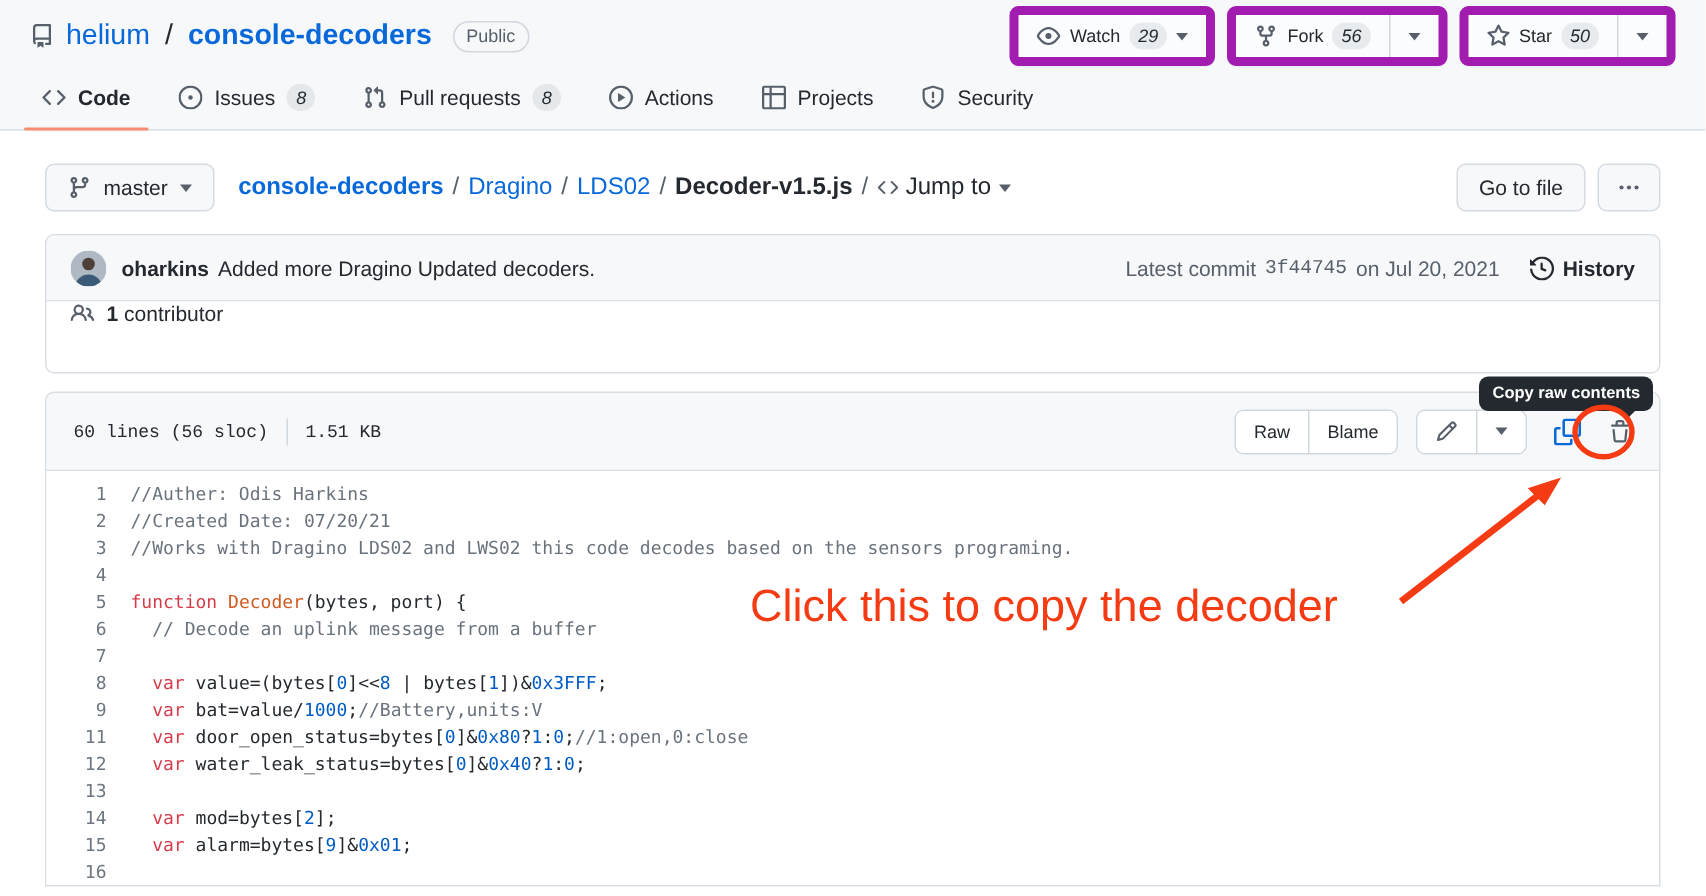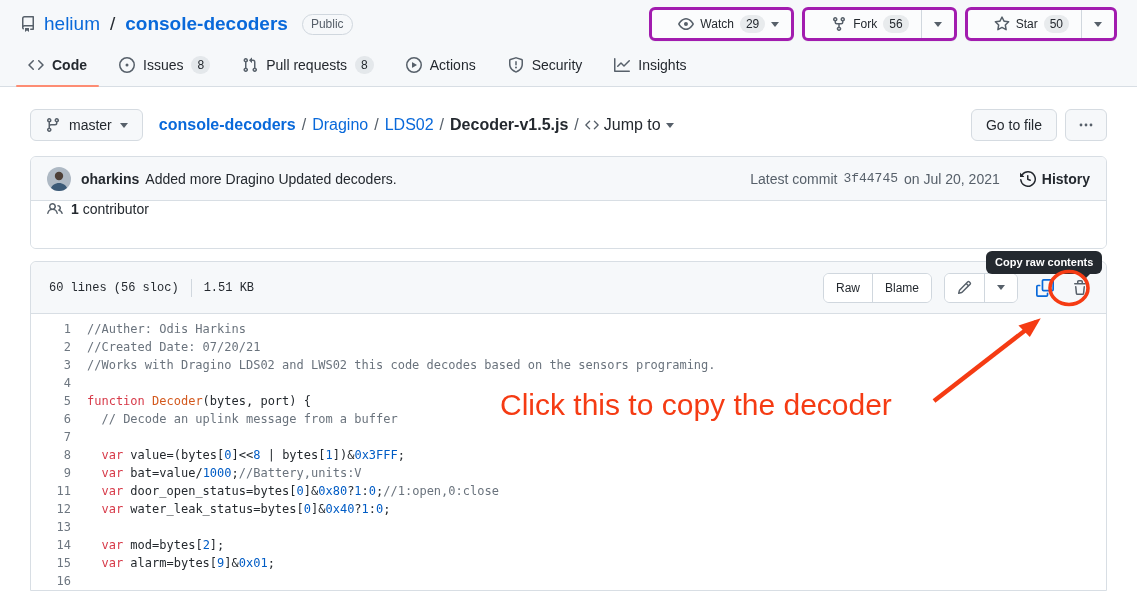--- a/index.html
+++ b/index.html
@@ -24,30 +24,30 @@
   .repo-name { font-weight: 700; }
   .badge-public {
     font-size: 12px; color: #57606a; border: 1px solid #d0d7de;
     border-radius: 2em; padding: 1px 8px; margin-left: 6px; font-weight: 500;
     background: transparent; line-height: 17px;
   }
   .icon-gray { color: #57606a; flex: none; }
   svg { display: block; }
 
   .header-actions { display: flex; gap: 8px; }
-  .btn-group { display: flex; border: 3px solid #a21caf; border-radius: 6px; background: #fbfcfd; overflow: hidden; box-shadow: 0 1px 0 rgba(31,35,40,.04); padding-left: 14px; }
+  .btn-group { display: flex; border: 6px solid #a21caf; border-radius: 6px; background: #fbfcfd; overflow: hidden; box-shadow: 0 1px 0 rgba(31,35,40,.04); }
   .btn-seg {
     display: flex; align-items: center; gap: 6px; padding: 4px 12px;
     font-size: 12px; font-weight: 500; color: #24292f; background: transparent;
     border: none; cursor: pointer; height: 28px;
   }
   .btn-seg + .btn-seg { border-left: 1px solid #d0d7de; }
   .counter {
     background: rgba(175,184,193,.25); border-radius: 2em; font-size: 12px;
-    padding: 0 6px; line-height: 18px; height: 18px; font-weight: 500;
+    padding: 0 6px; line-height: 18px; height: 18px; font-weight: 500; font-style: italic;
   }
   .caret-down {
     width: 0; height: 0; border-left: 4px solid transparent;
     border-right: 4px solid transparent; border-top: 5px solid #57606a;
     display: inline-block;
   }
 
   
   .gh-tabs { display: flex; padding: 0 12px; }
   .tab {
@@ -239,32 +239,32 @@
         <span class="icon-gray">
             <svg width="16" height="16" viewBox="0 0 16 16" fill="currentColor">
               <path d="M8 0a8 8 0 1 1 0 16A8 8 0 0 1 8 0ZM1.5 8a6.5 6.5 0 1 0 13 0 6.5 6.5 0 0 0-13 0Zm4.879-2.773 4.264 2.559a.25.25 0 0 1 0 .428l-4.264 2.559A.25.25 0 0 1 6 10.559V5.442a.25.25 0 0 1 .379-.215Z"></path>
             </svg>
           </span>
         <span>Actions</span>
       </div>
       <div class="tab">
         <span class="icon-gray">
             <svg width="16" height="16" viewBox="0 0 16 16" fill="currentColor">
+              <path d="M0 1.75C0 .784.784 0 1.75 0h12.5C15.216 0 16 .784 16 1.75v12.5A1.75 1.75 0 0 1 14.25 16H1.75A1.75 1.75 0 0 1 0 14.25ZM6.5 6.5v8h7.75a.25.25 0 0 0 .25-.25V6.5Zm8-1.5V1.75a.25.25 0 0 0-.25-.25H6.5V5Zm-13 1.5v7.75c0 .138.112.25.25.25H5v-8Zm0-1.5H5V1.5H1.75a.25.25 0 0 0-.25.25Z"></path>
+            </svg>
+          </span>
+        <span>Projects</span>
+      </div>
+      <div class="tab">
+        <span class="icon-gray">
+            <svg width="16" height="16" viewBox="0 0 16 16" fill="currentColor">
               <path d="M7.467.133a1.748 1.748 0 0 1 1.066 0l5.25 1.68A1.75 1.75 0 0 1 15 3.48V7c0 1.566-.32 3.182-1.303 4.682-.983 1.498-2.585 2.813-5.032 3.855a1.697 1.697 0 0 1-1.33 0c-2.447-1.042-4.049-2.357-5.032-3.855C1.32 10.182 1 8.566 1 7V3.48a1.75 1.75 0 0 1 1.217-1.667Zm.61 1.429a.25.25 0 0 0-.153 0l-5.25 1.68a.25.25 0 0 0-.174.238V7c0 1.358.275 2.666 1.057 3.86.784 1.194 2.121 2.34 4.366 3.297a.196.196 0 0 0 .154 0c2.245-.956 3.582-2.104 4.366-3.298C13.225 9.666 13.5 8.36 13.5 7V3.48a.251.251 0 0 0-.174-.237l-5.25-1.68ZM8.75 4.75v3a.75.75 0 0 1-1.5 0v-3a.75.75 0 0 1 1.5 0ZM9 10.5a1 1 0 1 1-2 0 1 1 0 0 1 2 0Z"></path>
             </svg>
           </span>
         <span>Security</span>
-      </div>
-      <div class="tab">
-        <span class="icon-gray">
-            <svg width="16" height="16" viewBox="0 0 16 16" fill="currentColor">
-              <path d="M1.5 1.75V13.5h13.75a.75.75 0 0 1 0 1.5H.75a.75.75 0 0 1-.75-.75V1.75a.75.75 0 0 1 1.5 0Zm14.28 2.53-5.25 5.25a.75.75 0 0 1-1.06 0L7 7.06 4.28 9.78a.751.751 0 0 1-1.042-.018.751.751 0 0 1-.018-1.042l3.25-3.25a.75.75 0 0 1 1.06 0L10 7.94l4.72-4.72a.751.751 0 0 1 1.042.018.751.751 0 0 1 .018 1.042Z"></path>
-            </svg>
-          </span>
-        <span>Insights</span>
       </div>
     </nav>
   </div>
 
   <div class="main">
 
     <div class="file-nav-row">
       <button class="btn-default">
         <span class="icon-gray">
             <svg width="16" height="16" viewBox="0 0 16 16" fill="currentColor">

